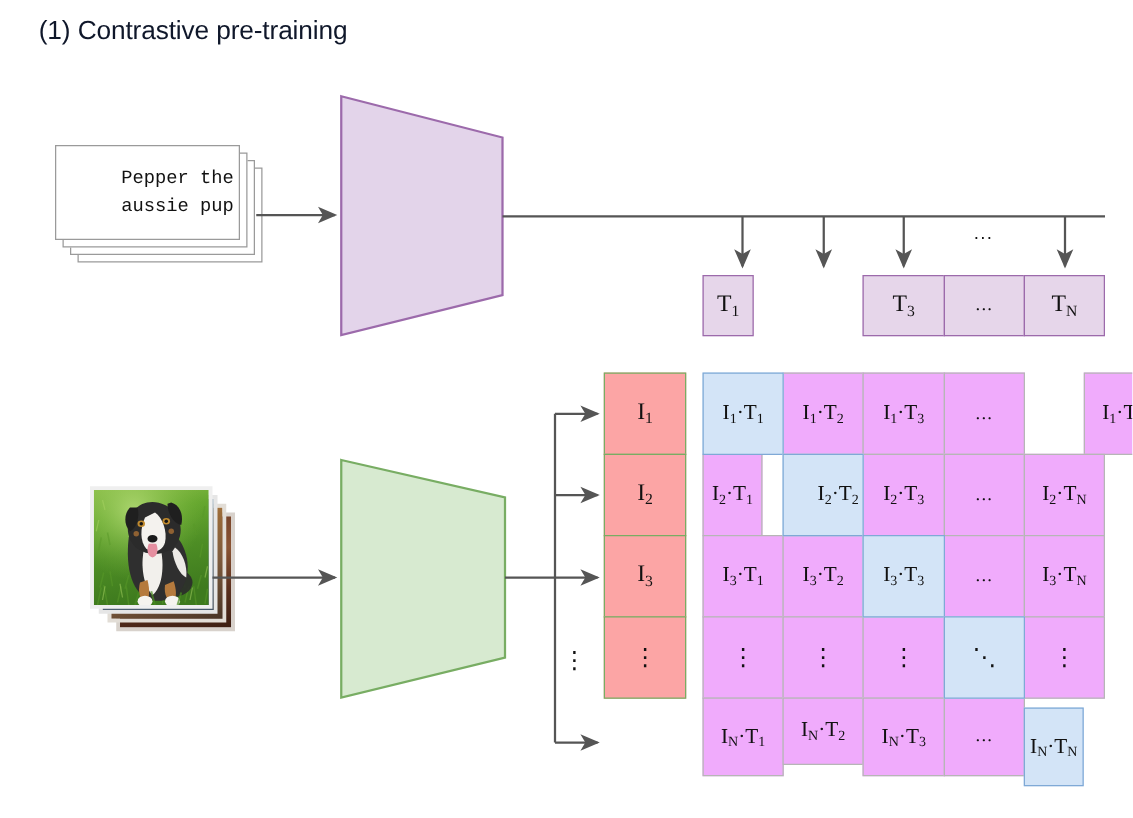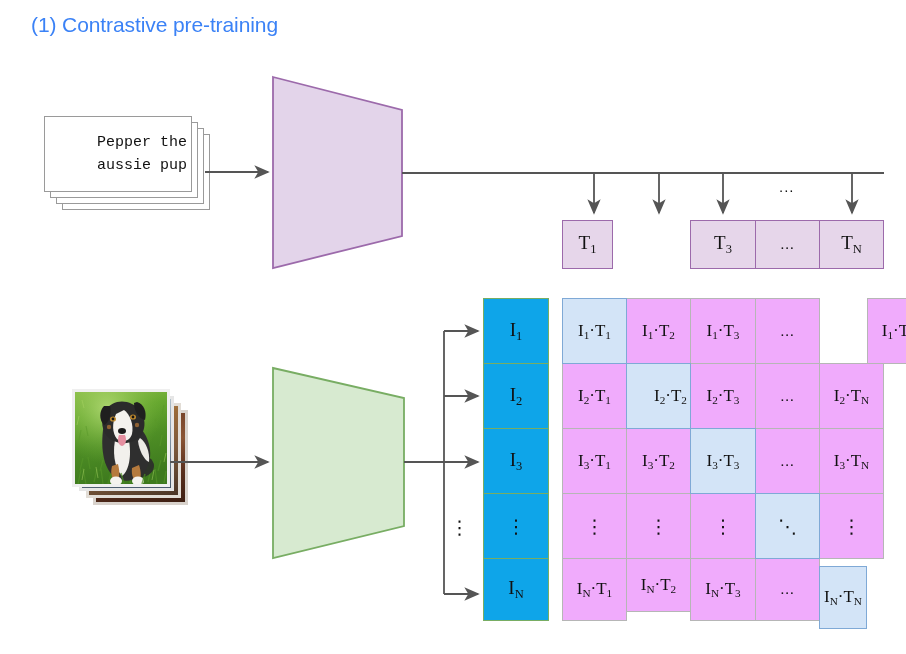--- a/index.html
+++ b/index.html
@@ -18,21 +18,21 @@
     background: #ffffff;
     overflow: hidden;
   }
 
   
   #title {
     position: absolute;
     left: 31px;
     top: 13px;
     font-size: 21px;
-    color: #3b82f6;
+    color: #0f172a;
     font-family: "Liberation Sans", sans-serif;
     white-space: nowrap;
     letter-spacing: -0.1px;
   }
 
   
   .card {
     position: absolute;
     background: #ffffff;
     border: 1px solid #9a9a9a;
@@ -91,21 +91,21 @@
     color: #111;
     pointer-events: none;
   }
 
   
   .ibox {
     position: absolute;
     left: 483px;
     width: 66px;
     box-sizing: border-box;
-    background: #0ea5e9;
+    background: #fca5a5;
     border: 1.5px solid #78ad63;
     display: flex;
     align-items: center;
     justify-content: center;
     font-family: "Liberation Serif", "DejaVu Serif", serif;
     font-size: 19px;
     color: #111;
   }
 
   
@@ -324,21 +324,21 @@
       <path d="M444,396 L478,396" marker-end="url(#ah)"></path>
       <path d="M444,462 L478,462" marker-end="url(#ah)"></path>
       <path d="M444,594 L478,594" marker-end="url(#ah)"></path>
     </g>
   </svg>
 
   <div class="vdots" style="position:absolute; left:450px; top:516px; z-index:4; color:#111;">⋮</div>
 
   <div class="dots" style="position:absolute; left:779px; top:178px; z-index:4; color:#111;">...</div>
 
-  <div class="tbox" style="left:562px;  width:51px;">
+  <div class="tbox" style="left:562px;  width:41px;">
     <span><span>T</span><sub>1</sub></span>
   </div>
   <div class="tbox" style="left:690px;  width:66px;">
     <span><span>T</span><sub>3</sub></span>
   </div>
   <div class="tbox" style="left:755px;  width:65px;">
     <span class="dots">...</span>
   </div>
   <div class="tbox" style="left:819px;  width:65px;text-align:right;">
     <span><span>T</span><sub>N</sub></span>
@@ -348,42 +348,39 @@
     <span><span>I</span><sub>1</sub></span>
   </div>
   <div class="ibox" style="top:363px; height:66px;">
     <span><span>I</span><sub>2</sub></span>
   </div>
   <div class="ibox" style="top:428px; height:66px;">
     <span><span>I</span><sub>3</sub></span>
   </div>
   <div class="ibox" style="top:493px; height:66px;">
     <span class="vdots">⋮</span>
-  </div>
-  <div class="ibox" style="top:558px; height:63px;">
-    <span><span>I</span><sub>N</sub></span>
   </div>
 
   <div id="matrix">
       <div class="cell diag" style="left: 562px; top: 298px; width: 65px; height: 66px;">
         <span>I<sub>1</sub>·T<sub>1</sub></span>
       </div>
       <div class="cell" style="left: 626px; top: 298px; width: 65px; height: 66px;">
         <span>I<sub>1</sub>·T<sub>2</sub></span>
       </div>
       <div class="cell" style="left: 690px; top: 298px; width: 66px; height: 66px;">
         <span>I<sub>1</sub>·T<sub>3</sub></span>
       </div>
       <div class="cell" style="left: 755px; top: 298px; width: 65px; height: 66px;">
         <span class="dots">...</span>
       </div>
       <div class="cell" style="left: 819px; top: 298px; width: 65px; height: 66px; margin-left: 48px;">
         <span>I<sub>1</sub>·T<sub>N</sub></span>
       </div>
-      <div class="cell" style="left: 562px; top: 363px; width: 65px; height: 66px;">
+      <div class="cell" style="left: 562px; top: 363px; width: 48px; height: 66px;">
         <span>I<sub>2</sub>·T<sub>1</sub></span>
       </div>
       <div class="cell diag" style="left: 626px; top: 363px; width: 65px; height: 66px; padding-left: 24px;">
         <span>I<sub>2</sub>·T<sub>2</sub></span>
       </div>
       <div class="cell" style="left: 690px; top: 363px; width: 66px; height: 66px;">
         <span>I<sub>2</sub>·T<sub>3</sub></span>
       </div>
       <div class="cell" style="left: 755px; top: 363px; width: 65px; height: 66px;">
         <span class="dots">...</span>

